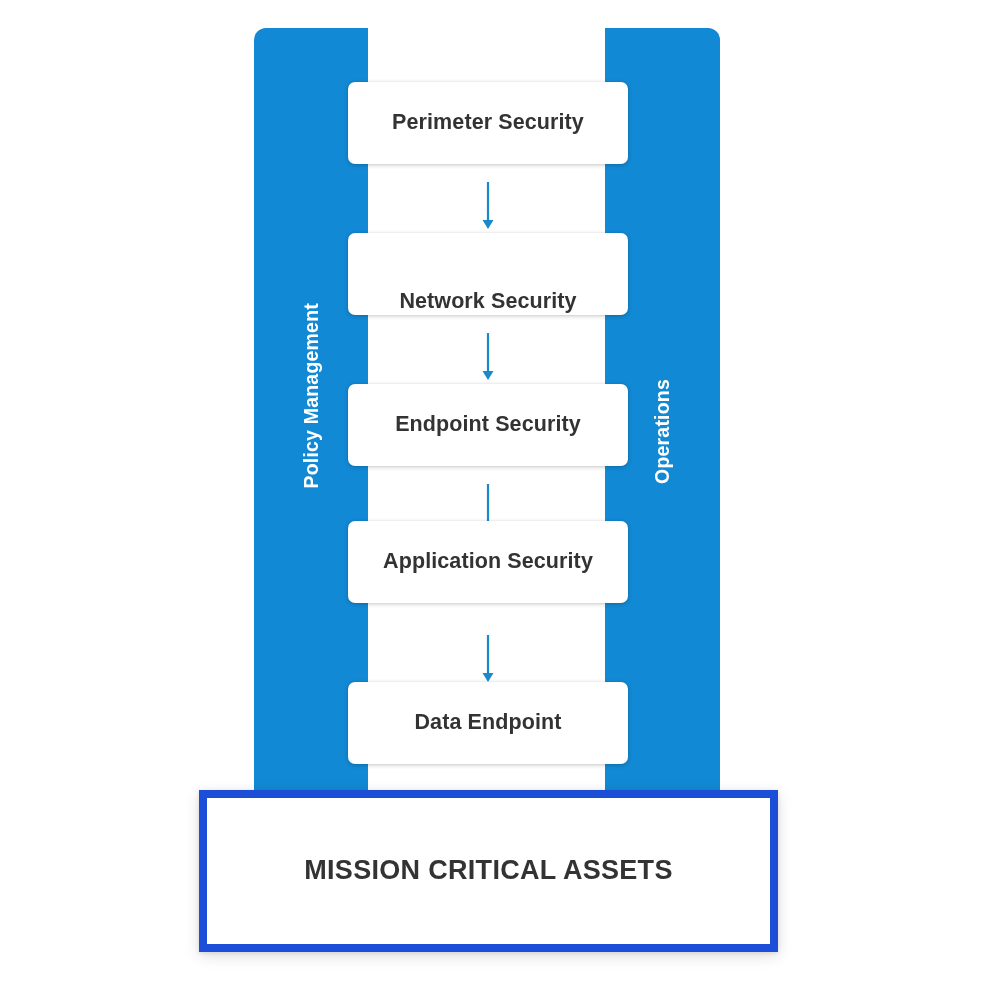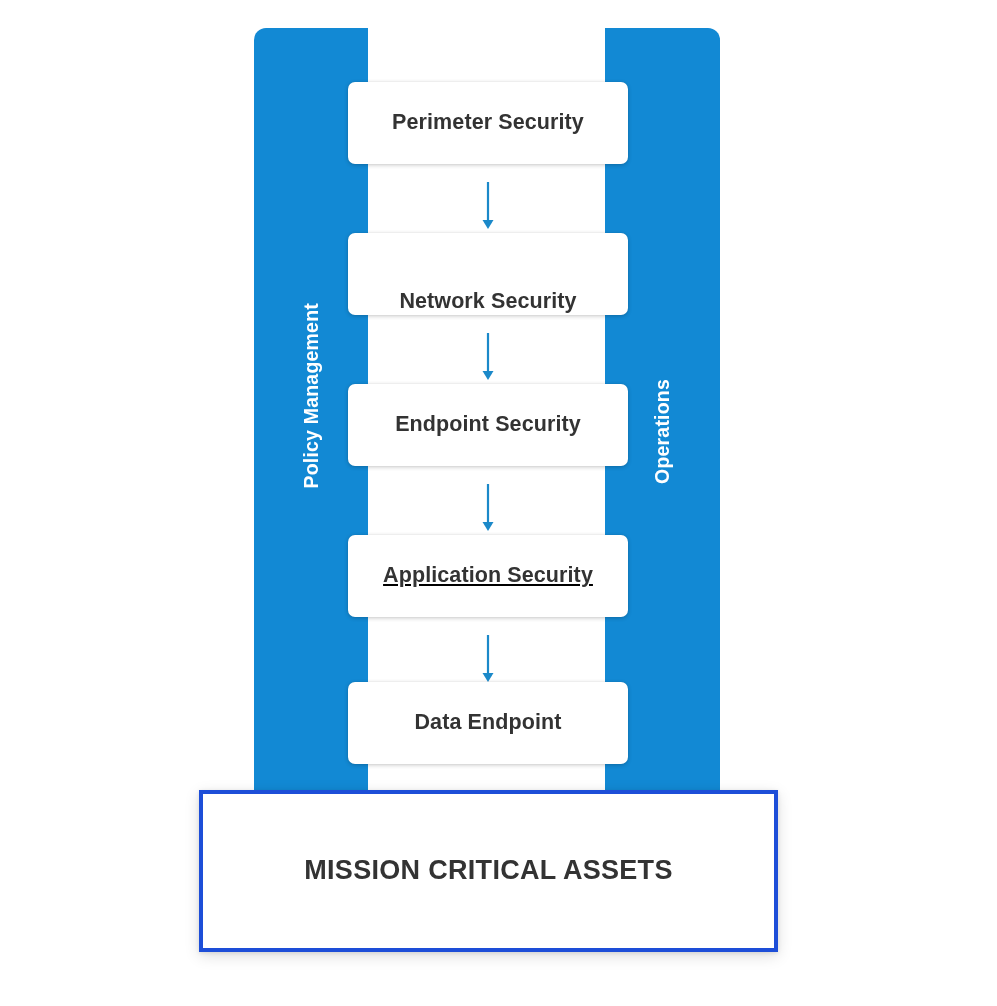--- a/index.html
+++ b/index.html
@@ -104,21 +104,21 @@
   .arrow svg { display: block; }
 
   
   .mission-box {
     position: absolute;
     left: 199px;
     top: 790px;
     width: 579px;
     height: 162px;
     background: #ffffff;
-    border: 4px solid #1d4ed8;
+    border: 8px solid #1d4ed8;
     box-sizing: border-box;
     box-shadow: 0 4px 14px rgba(0,0,0,0.13), 0 1px 4px rgba(0,0,0,0.10);
     display: flex;
     align-items: center;
     justify-content: center;
   }
   .mission-label {
     font-size: 27px;
     font-weight: 700;
     color: #333333;
@@ -168,21 +168,21 @@
     <span class="layer-label">Endpoint Security</span>
   </div>
 
   <div class="arrow" style="top:484px;">
     <svg width="20" height="49" viewBox="0 0 20 49">
       <line x1="10" y1="0" x2="10" y2="40" stroke="#1B89C9" stroke-width="2.2"></line>
       <path d="M4.5 38 L10 47 L15.5 38 Z" fill="#1B89C9"></path>
     </svg>
   </div>
 
-  <div class="layer-box" style="top:535px;text-decoration:underline;">
+  <div class="layer-box" style="top:521px;">
     <span class="layer-label">Application Security</span>
   </div>
 
   <div class="arrow" style="top:635px;">
     <svg width="20" height="49" viewBox="0 0 20 49">
       <line x1="10" y1="0" x2="10" y2="40" stroke="#1B89C9" stroke-width="2.2"></line>
       <path d="M4.5 38 L10 47 L15.5 38 Z" fill="#1B89C9"></path>
     </svg>
   </div>
 

